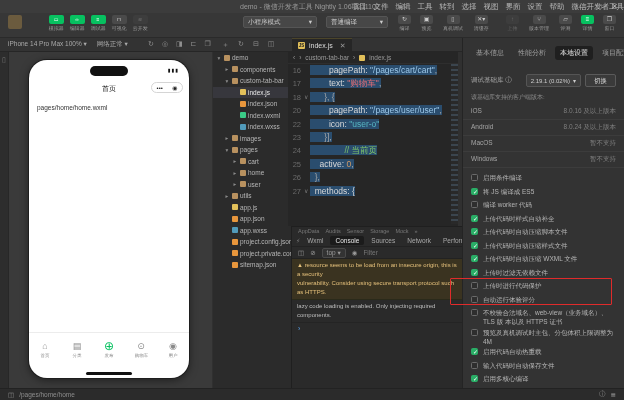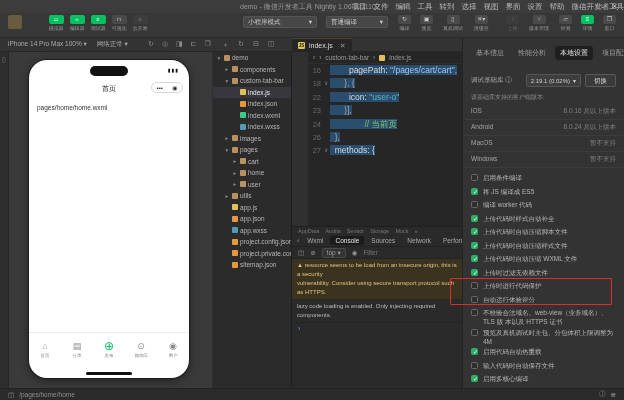--- a/index.html
+++ b/index.html
@@ -61,21 +61,21 @@
   .trow{height:11.5px;display:flex;align-items:center;gap:2px;font-size:6.5px;color:#b6b6b6;white-space:nowrap;cursor:pointer;}
   .trow.selected{background:#37373d;color:#e8e8e8;}
   .trow .arrow{width:6px;color:#8a8a8a;font-size:5.5px;text-align:center;flex:none;}
   .trow .fi{width:6px;height:6px;border-radius:1px;flex:none;}
   .fi.folder{background:#b8915f;}
   .fi.js{background:#e2c05a;}
   .fi.json{background:#e8963c;}
   .fi.wxml{background:#3acb87;}
   .fi.wxss{background:#519aba;}
   
-  #editor{left:308px;top:52px;width:170px;height:174px;background:#262626;overflow:hidden;}
+  #editor{left:288px;top:52px;width:170px;height:174px;background:#262626;overflow:hidden;}
   #breadcrumb{height:12px;display:flex;align-items:center;gap:4px;font-size:6.5px;color:#9a9a9a;padding:0 5px;border-bottom:1px solid #2e2e2e;}
   #breadcrumb .fic{width:6px;height:6px;border-radius:1px;background:#e2c05a;}
   #code{font-family:"DejaVu Sans Mono","Liberation Mono",monospace;font-size:8.5px;line-height:13.4px;}
   .cl{display:flex;white-space:pre;}
   .cl .ln{width:16px;flex:none;text-align:right;color:#6a6a6a;padding-right:3px;font-size:7.5px;}
   .cl .fold{width:6px;flex:none;color:#7a7a7a;font-size:6px;}
   .cl .txt{flex:1;}
   .cl .sel{background:#2a4d6e;}
   .tk-key{color:#d8d8d8;}
   .tk-path{color:#9cc7e8;}
@@ -421,24 +421,27 @@
     <div id="breadcrumb">
       <span>‹</span>
       <span>›</span>
       <span>custom-tab-bar</span>
       <span>›</span>
       <span class="fic"></span>
       <span>index.js</span>
     </div>
     <div id="code">
         <div class="cl"><span class="ln">16</span><span class="fold"></span><span class="txt"><span class="sel">        <span class="tk-key">pagePath: </span><span class="tk-path">"/pages/cart/cart"</span><span class="tk-pun">,</span></span></span></div>
+        <div class="cl"><span class="ln">17</span><span class="fold"></span><span class="txt"><span class="sel">        <span class="tk-key">text: </span><span class="tk-cjk">"购物车"</span><span class="tk-pun">,</span></span></span></div>
         <div class="cl"><span class="ln">18</span><span class="fold">∨</span><span class="txt"><span class="sel">      <span class="tk-pun">}, {</span></span></span></div>
+        <div class="cl"><span class="ln">20</span><span class="fold"></span><span class="txt"><span class="sel">        <span class="tk-key">pagePath: </span><span class="tk-path">"/pages/user/user"</span><span class="tk-pun">,</span></span></span></div>
         <div class="cl"><span class="ln">22</span><span class="fold"></span><span class="txt"><span class="sel">        <span class="tk-key">icon: </span><span class="tk-str">"user-o"</span></span></span></div>
         <div class="cl"><span class="ln">23</span><span class="fold"></span><span class="txt"><span class="sel">      <span class="tk-pun">}],</span></span></span></div>
         <div class="cl"><span class="ln">24</span><span class="fold"></span><span class="txt"><span class="sel">    <span class="tk-cmt">// 当前页</span></span></span></div>
+        <div class="cl"><span class="ln">25</span><span class="fold"></span><span class="txt"><span class="sel">    <span class="tk-key">active: </span><span class="tk-num">0</span><span class="tk-pun">,</span></span></span></div>
         <div class="cl"><span class="ln">26</span><span class="fold"></span><span class="txt"><span class="sel">  <span class="tk-pun">},</span></span></span></div>
         <div class="cl"><span class="ln">27</span><span class="fold">∨</span><span class="txt"><span class="sel">  <span class="tk-key">methods: {</span></span></span></div>
       </div>
     <div id="minimap"></div>
   </div>
 
   <div class="abs" id="debugger">
     <div id="dbg-tabs2">
 
     <span>AppData</span>

